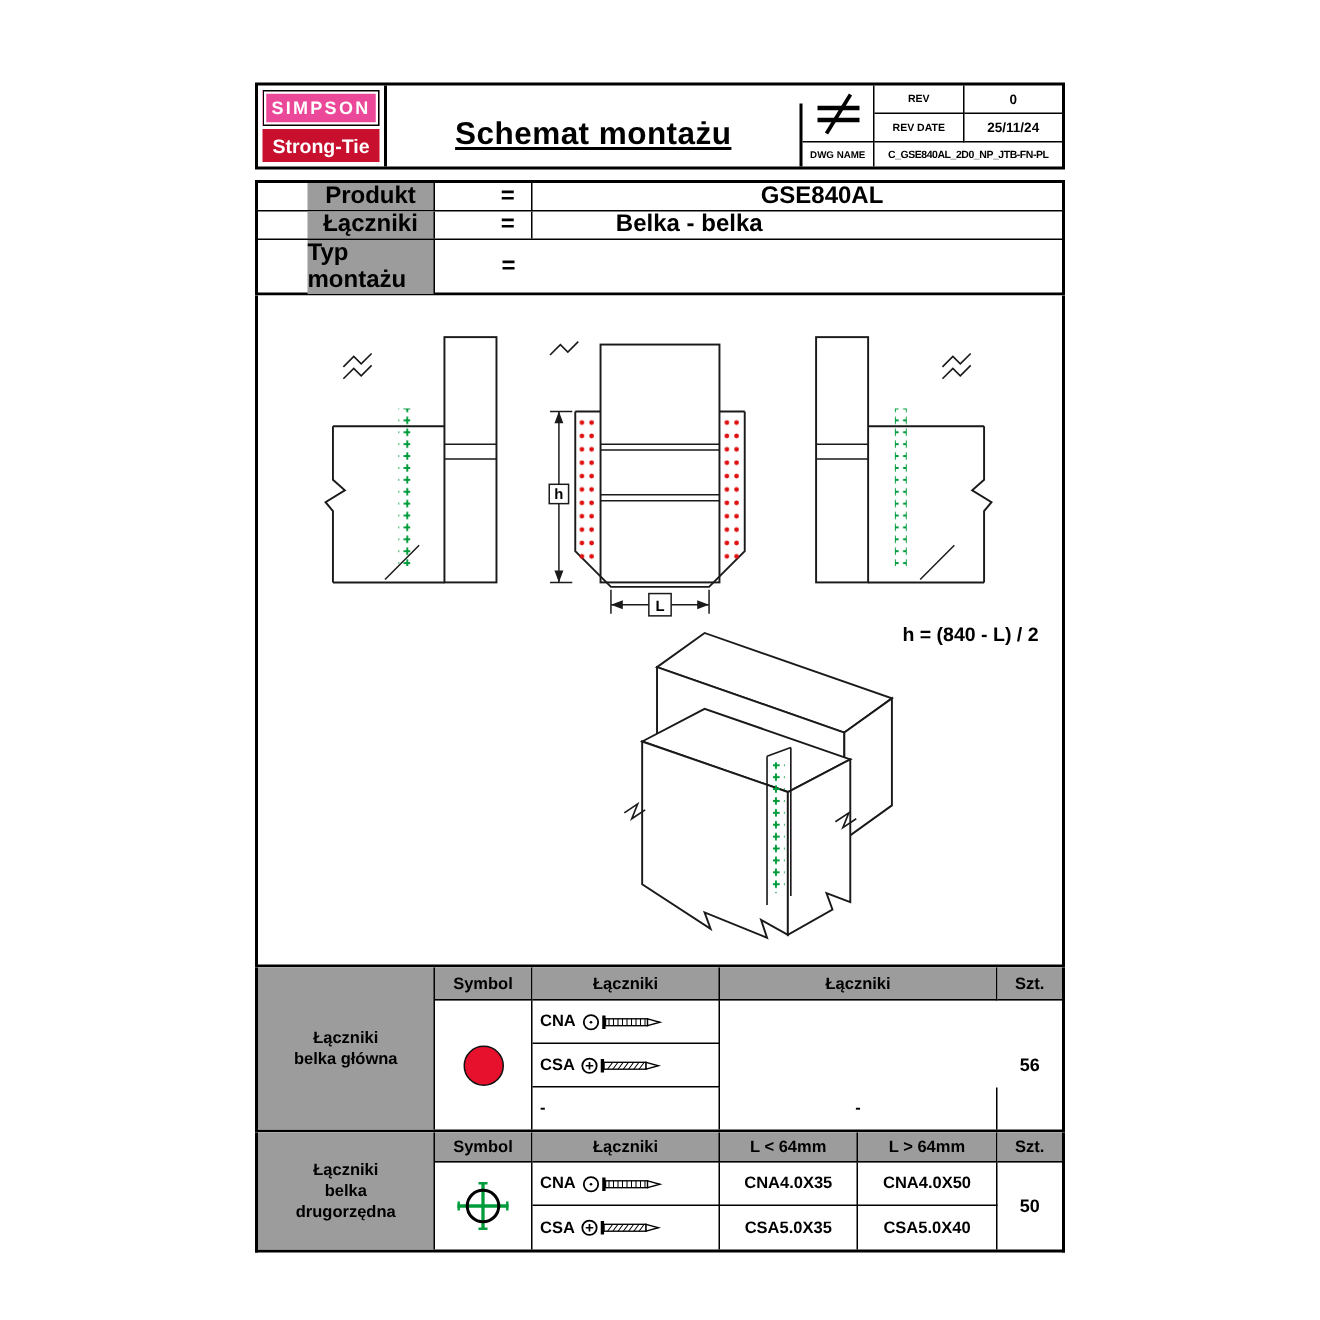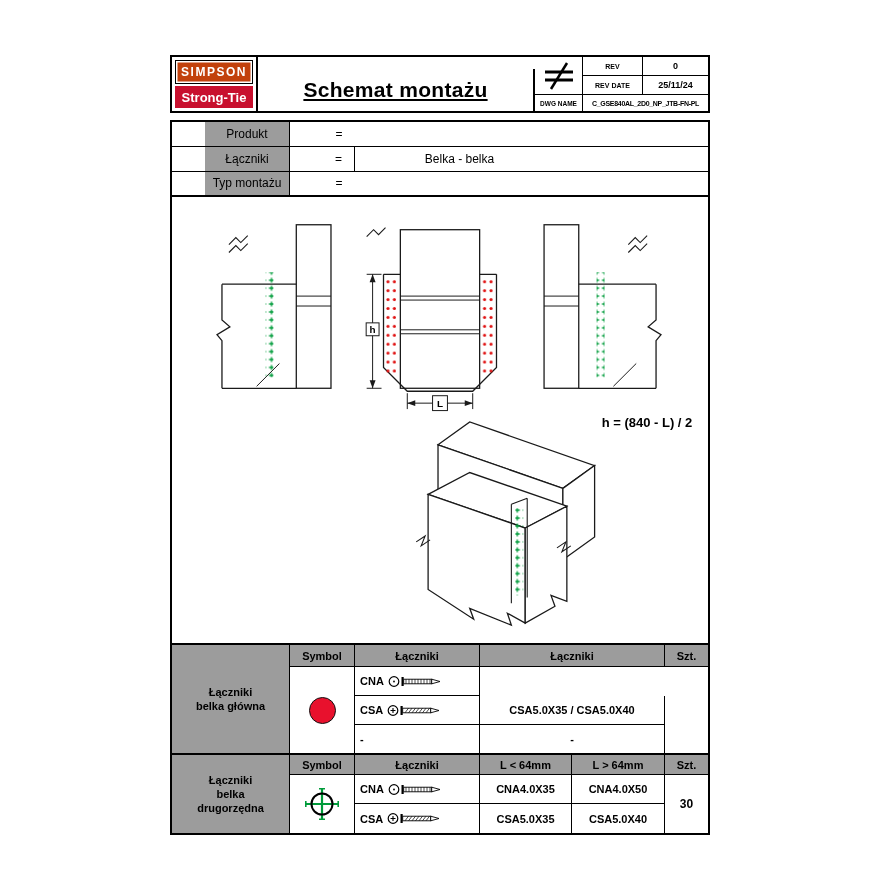--- a/index.html
+++ b/index.html
@@ -4,21 +4,21 @@
 <style>
   html,body{margin:0;padding:0;width:880px;height:880px;background:#fff;
     font-family:"Liberation Sans",sans-serif;color:#000;}
   *{box-sizing:border-box;}
   .sheet{position:absolute;left:170px;top:55px;width:540px;height:780px;}
 
   
   .title-block{position:absolute;left:0;top:0;width:540px;height:58px;
     display:grid;grid-template-columns:86px 277px 173px;border:2px solid #000;background:#fff;}
   .logo-cell{border-right:2px solid #000;padding:3px;display:flex;flex-direction:column;gap:2px;}
-  .logo-top{flex:1.1;background:#c2410c;color:#fff;display:flex;align-items:center;justify-content:center;
+  .logo-top{flex:1.1;background:#ec4899;color:#fff;display:flex;align-items:center;justify-content:center;
     font-weight:bold;font-size:12px;letter-spacing:1.5px;
     box-shadow:inset 0 0 0 1px #000, inset 0 0 0 2.5px #fff;}
   .logo-bottom{flex:1;background:#c8102e;color:#fff;display:flex;align-items:center;justify-content:center;
     font-weight:bold;font-size:13px;}
   .title-cell{border-right:2px solid #000;display:flex;align-items:center;justify-content:center;margin-top:12px;}
   .doc-title{font-size:21px;font-weight:bold;text-decoration:underline;letter-spacing:.3px;}
   .rev-block{display:grid;grid-template-columns:48px 60px 65px;grid-template-rows:19px 19px 16px;}
   .rc{display:flex;align-items:center;justify-content:center;overflow:hidden;}
   .rc.lab{font-size:7px;font-weight:bold;}
   .rc.val{font-size:9px;font-weight:bold;}
@@ -26,21 +26,21 @@
   .br{border-right:1px solid #000;} .bb{border-bottom:1px solid #000;}
 
   
   .info-table{position:absolute;left:0;top:65px;width:540px;height:77px;border:2px solid #000;
     display:grid;grid-template-rows:1fr 1fr 1fr;background:#fff;}
   .irow{display:grid;}
   .irow.r1,.irow.r3{grid-template-columns:118px 65px 353px;}
   .irow.r2{grid-template-columns:118px 65px 176px 177px;}
   .irow + .irow{border-top:1.5px solid #000;}
   .icell{border-right:1.5px solid #000;display:flex;align-items:center;justify-content:center;
-    font-weight:normal;font-size:12px;margin-left:33px;}
+    font-weight:bold;font-size:16px;margin-left:33px;}
   .icell:last-child{border-right:none;}
   .ilabel{background:#9c9c9c;}
 
   
   .drawing-area{position:absolute;left:0;top:142px;width:540px;height:448px;
     border:2px solid #000;border-top:none;background:#fff;}
   .formula{position:absolute;left:404px;top:218px;width:142px;text-align:center;
     font-weight:bold;font-size:13px;}
 
   
@@ -85,20 +85,21 @@
       <div class="rc val bb" style="grid-area:2/3;">25/11/24</div>
       <div class="rc lab br" style="grid-area:3/1;font-size:6.5px;">DWG NAME</div>
       <div class="rc dwg" style="grid-area:3/2/4/4;">C_GSE840AL_2D0_NP_JTB-FN-PL</div>
     </div>
   </div>
 
   <div class="info-table">
     <div class="irow r1">
       <div class="icell ilabel">Produkt</div>
       <div class="icell">=</div>
+      <div class="icell">GSE840AL</div>
     </div>
     <div class="irow r2">
       <div class="icell ilabel">Łączniki</div>
       <div class="icell">=</div>
       <div class="icell">Belka - belka</div>
     </div>
     <div class="irow r3">
       <div class="icell ilabel">Typ montażu</div>
       <div class="icell">=</div>
     </div>
@@ -202,27 +203,27 @@
       <span>CSA</span>
       <svg width="58" height="13" viewBox="0 0 58 13">
         <circle cx="6" cy="6.5" r="4.8" fill="#fff" stroke="#000" stroke-width="1.2"></circle>
         <path d="M3.5,6.5 H8.5 M6,4 V9" stroke="#000" stroke-width="1.1" fill="none"></path>
         <rect x="13.5" y="2" width="2.2" height="9" fill="#000"></rect>
         <rect x="15.7" y="4.2" width="28" height="4.6" fill="#fff" stroke="#000" stroke-width="0.9"></rect>
         <path d="M18,8.8 L21.5,4.2 M21.5,8.8 L25,4.2 M25,8.8 L28.5,4.2 M28.5,8.8 L32,4.2 M32,8.8 L35.5,4.2 M35.5,8.8 L39,4.2 M39,8.8 L42.5,4.2" stroke="#000" stroke-width="0.7" fill="none"></path>
         <polygon points="43.7,4.2 43.7,8.8 52,6.5" fill="#fff" stroke="#000" stroke-width="0.9"></polygon>
       </svg>
     </div>
-    <div class="cell" style="grid-area:3/4;">CSA5.0X35 / CSA5.0X40</div>
 
     <div class="cell code-cell nob" style="grid-area:4/3;">
       <span>-</span>
     </div>
     <div class="cell nob" style="grid-area:4/4;">-</div>
 
+    <div class="cell qty nor nob" style="grid-area:2/5/5/6;">56</div>
   </div>
 
   <div class="ftable" id="t2">
     <div class="cell gray rowlabel nob" style="grid-area:1/1/4/2;">Łączniki
 belka
 drugorzędna</div>
     <div class="cell gray" style="grid-area:1/2;">Symbol</div>
     <div class="cell gray" style="grid-area:1/3;">Łączniki</div>
     <div class="cell gray" style="grid-area:1/4;">L &lt; 64mm</div>
     <div class="cell gray" style="grid-area:1/5;">L &gt; 64mm</div>
@@ -258,16 +259,16 @@
         <path d="M3.5,6.5 H8.5 M6,4 V9" stroke="#000" stroke-width="1.1" fill="none"></path>
         <rect x="13.5" y="2" width="2.2" height="9" fill="#000"></rect>
         <rect x="15.7" y="4.2" width="28" height="4.6" fill="#fff" stroke="#000" stroke-width="0.9"></rect>
         <path d="M18,8.8 L21.5,4.2 M21.5,8.8 L25,4.2 M25,8.8 L28.5,4.2 M28.5,8.8 L32,4.2 M32,8.8 L35.5,4.2 M35.5,8.8 L39,4.2 M39,8.8 L42.5,4.2" stroke="#000" stroke-width="0.7" fill="none"></path>
         <polygon points="43.7,4.2 43.7,8.8 52,6.5" fill="#fff" stroke="#000" stroke-width="0.9"></polygon>
       </svg>
     </div>
     <div class="cell nob" style="grid-area:3/4;">CSA5.0X35</div>
     <div class="cell nob" style="grid-area:3/5;">CSA5.0X40</div>
 
-    <div class="cell qty nor nob" style="grid-area:2/6/4/7;">30</div>
+    <div class="cell qty nor nob" style="grid-area:2/6/4/7;">50</div>
   </div>
 
 </div>
 
 </body></html>

